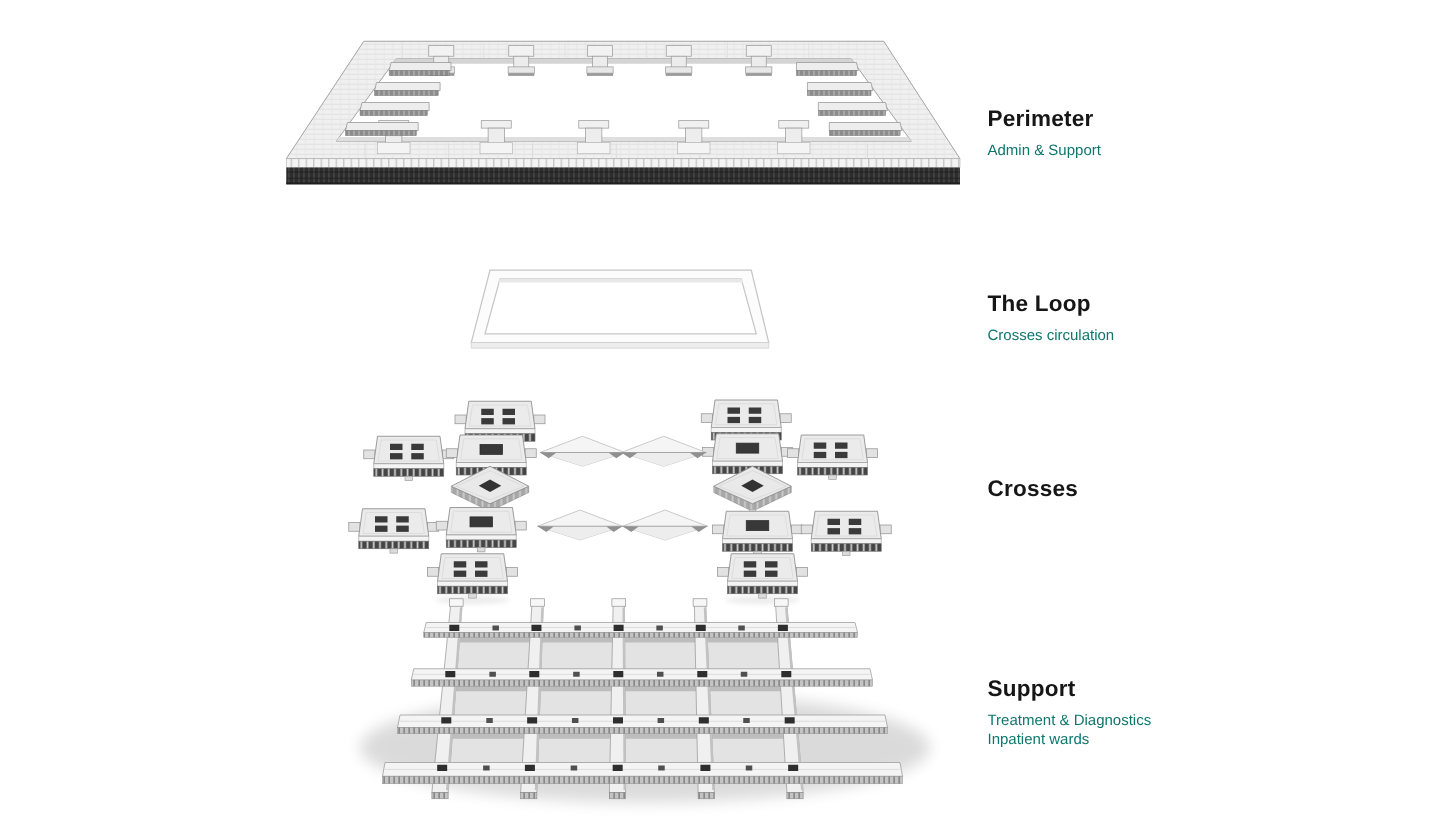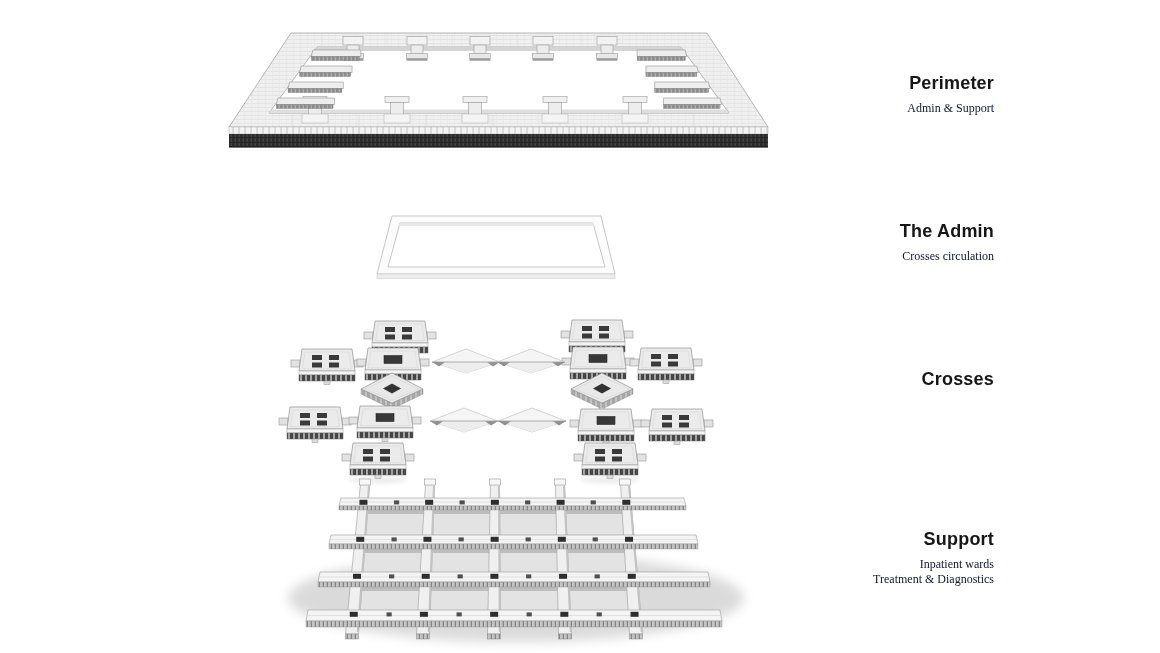--- a/index.html
+++ b/index.html
@@ -2,23 +2,23 @@
 <html><head>
 <meta charset="utf-8">
 <style>
   html,body{margin:0;padding:0;}
   body{
     width:1160px;height:653px;position:relative;overflow:hidden;
     background:#ffffff;font-family:"Liberation Sans",sans-serif;
   }
   .stage{position:absolute;left:0;top:0;width:1160px;height:653px;}
   .labels{position:absolute;left:0;top:0;width:1160px;height:653px;pointer-events:none;}
-  .layer-label{position:absolute;left:790px;width:204px;text-align:right;color:#161616;}
+  .layer-label{position:absolute;left:790px;width:204px;text-align:left;color:#161616;margin-top:12px;}
   .layer-label .t{font-size:18px;font-weight:bold;letter-spacing:.2px;}
-  .layer-label .s{font-size:12px;margin-top:7px;line-height:15px;color:#0f172a;font-family:Liberation Serif, serif;}
+  .layer-label .s{font-size:12px;margin-top:7px;line-height:15px;color:#0f766e;}
   #label-perimeter{top:73px;}
   #label-loop{top:221px;}
   #label-villas{top:369px;}
   #label-crosses{top:529px;}
 </style>
 </head>
 <body>
 
 <svg class="stage" viewBox="0 0 1160 653">
   <defs>
@@ -278,26 +278,26 @@
       <rect x="596.62" y="612.4" width="5.2" height="4" fill="#4f4f4f"></rect>
     </g>
 </svg>
 
 <div class="labels">
   <div class="layer-label" id="label-perimeter">
     <div class="t">Perimeter</div>
     <div class="s">Admin &amp; Support</div>
   </div>
   <div class="layer-label" id="label-loop">
-    <div class="t">The Admin</div>
+    <div class="t">The Loop</div>
     <div class="s">Crosses circulation</div>
   </div>
   <div class="layer-label" id="label-villas">
     <div class="t">Crosses</div>
   </div>
   <div class="layer-label" id="label-crosses">
     <div class="t">Support</div>
     <div class="s">
+      <div>Treatment &amp; Diagnostics</div>
       <div>Inpatient wards</div>
-      <div>Treatment &amp; Diagnostics</div>
     </div>
   </div>
 </div>
 
 </body></html>

